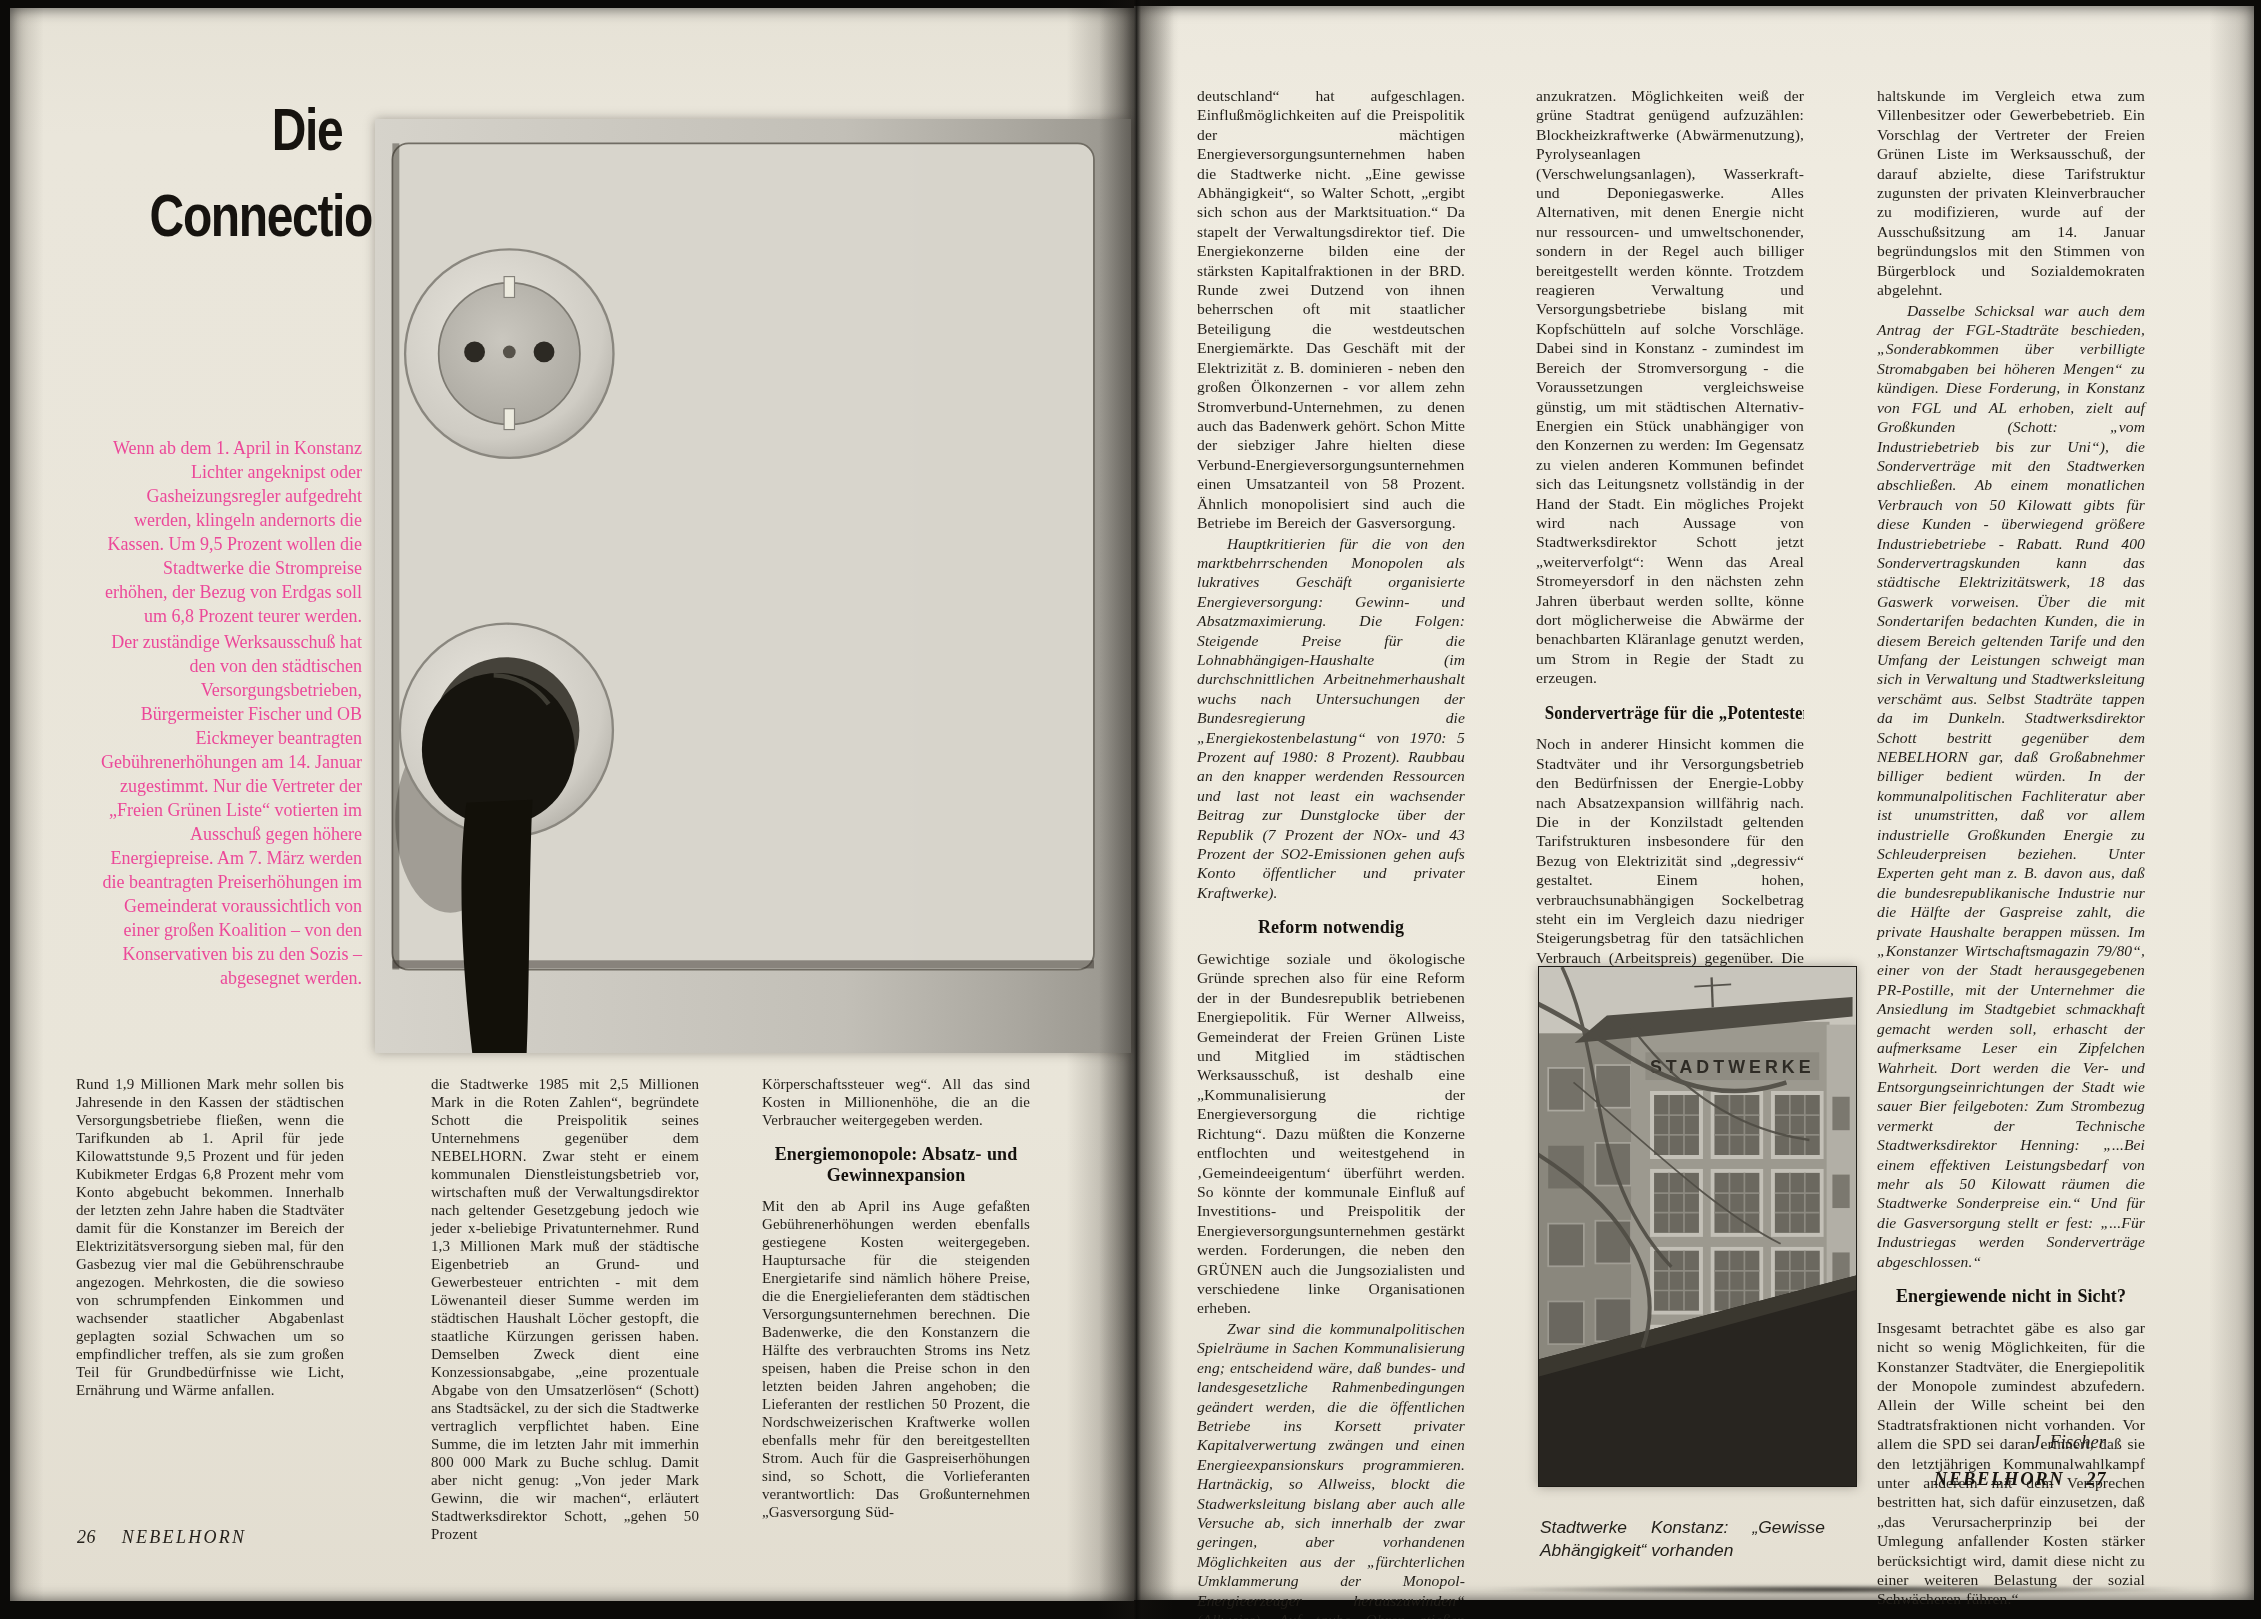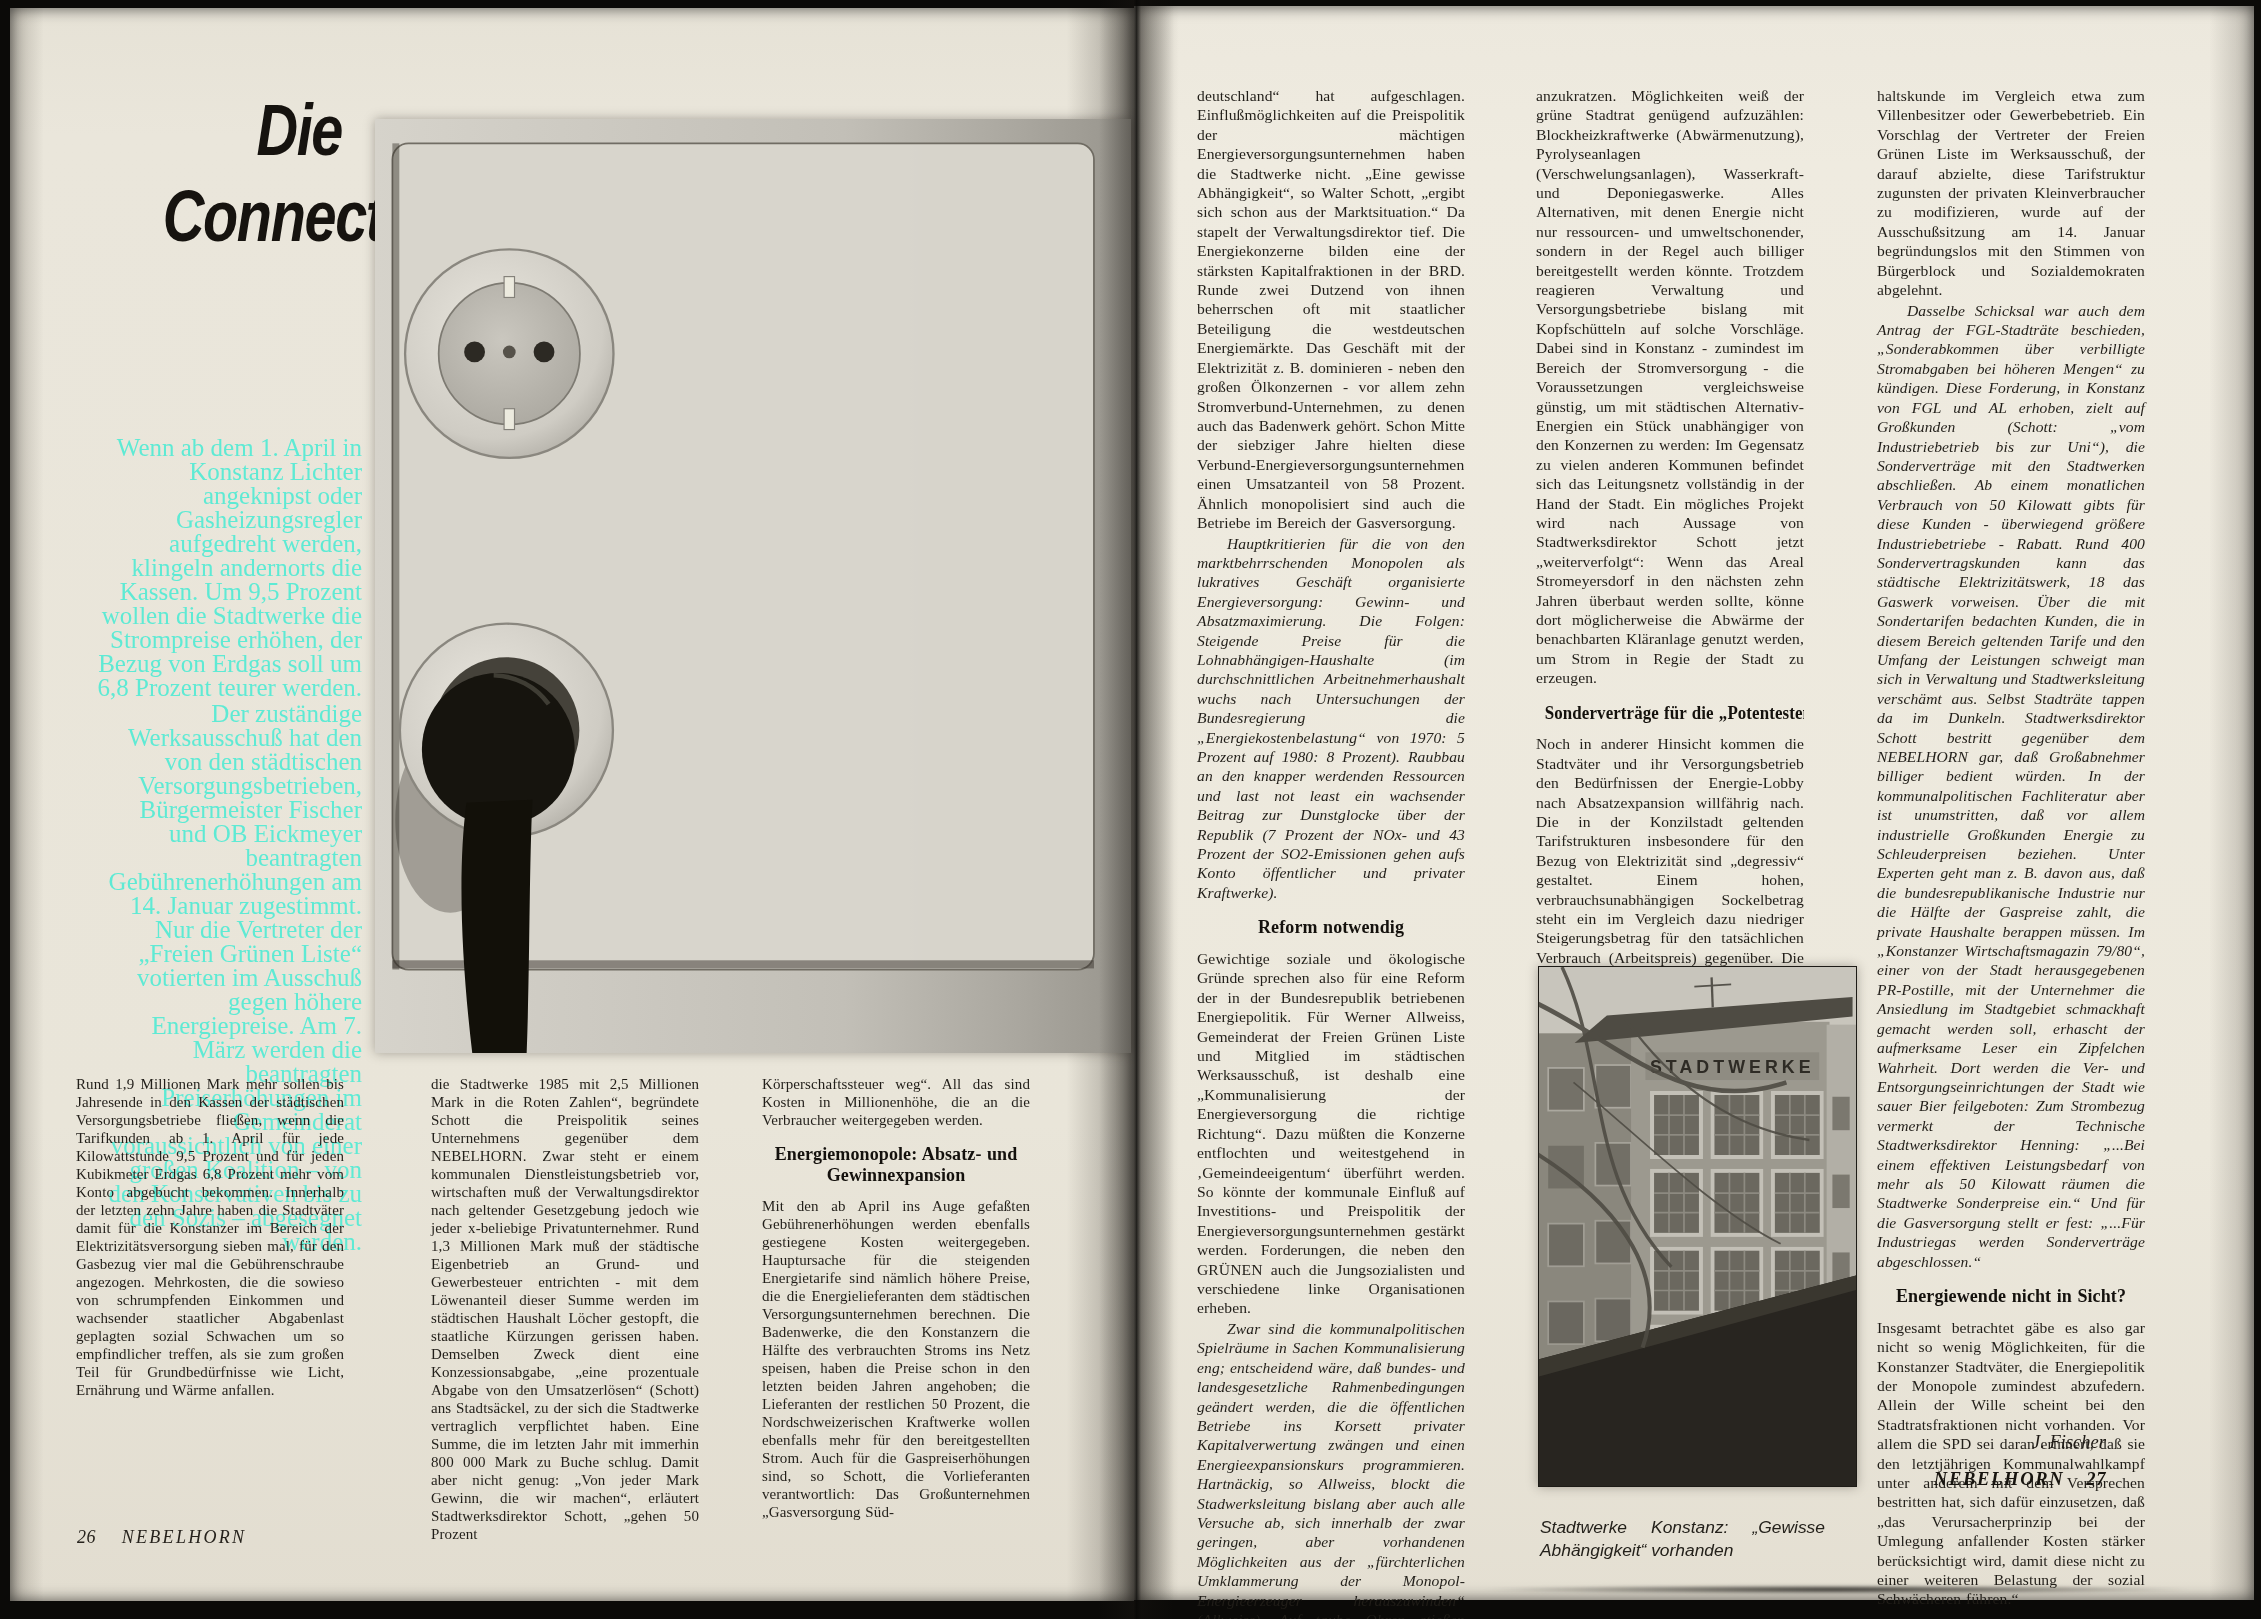--- a/index.html
+++ b/index.html
@@ -16,25 +16,25 @@
        linear-gradient(180deg,#ece8dd 0,#efebe0 10%,#ece8dc 72%,#e4dfd2 100%);}
   #gutter{position:absolute;left:1099px;top:0;width:75px;height:1619px;
      background:linear-gradient(90deg, rgba(25,22,18,0) 0, rgba(25,22,18,.45) 46%, rgba(10,9,7,.8) 50%, rgba(25,22,18,.35) 56%, rgba(25,22,18,0) 100%);}
   #bottom-smudge{position:absolute;left:1477px;top:1585px;width:718px;height:9.3px;
      background:radial-gradient(ellipse at center, rgba(15,13,10,.85) 0, rgba(15,13,10,0) 70%);filter:blur(1.7px);}
   .abs{position:absolute;}
 
   
   #title{left:87px;top:87px;width:255px;text-align:right;
      font-family:"Liberation Sans", sans-serif;font-weight:700;color:#16130f;}
-  #title .tl{display:block;line-height:86px;font-size:72px;letter-spacing:-1.7px;white-space:nowrap;font-style:italic;}
+  #title .tl{display:block;line-height:86px;font-size:60px;letter-spacing:-1.7px;white-space:nowrap;}
   #title .tl span{display:inline-block;transform:scaleX(.80);transform-origin:100% 50%;}
 
   #intro{left:97px;top:436px;width:265px;text-align:right;
-     font-size:25px;line-height:24px;color:#5eead4;}
+     font-size:18px;line-height:24px;color:#ec4899;}
   #intro p{margin:0 0 2.3px 0;}
 
   .bodycol{font-size:15px;line-height:18px;text-align:justify;letter-spacing:0.1px;word-spacing:0.9px;
            hyphens:auto;-webkit-hyphens:auto;color:#211e19;}
   .bodycol p{margin:0;}
   .bodycol p + p{text-indent:30px;margin-top:1.2px;font-style:italic;}
   .rcol{font-size:15.6px;line-height:19.4px;}
   .lead{text-indent:0 !important;}
 
   #colA{left:76px;top:1075px;width:268px;}

